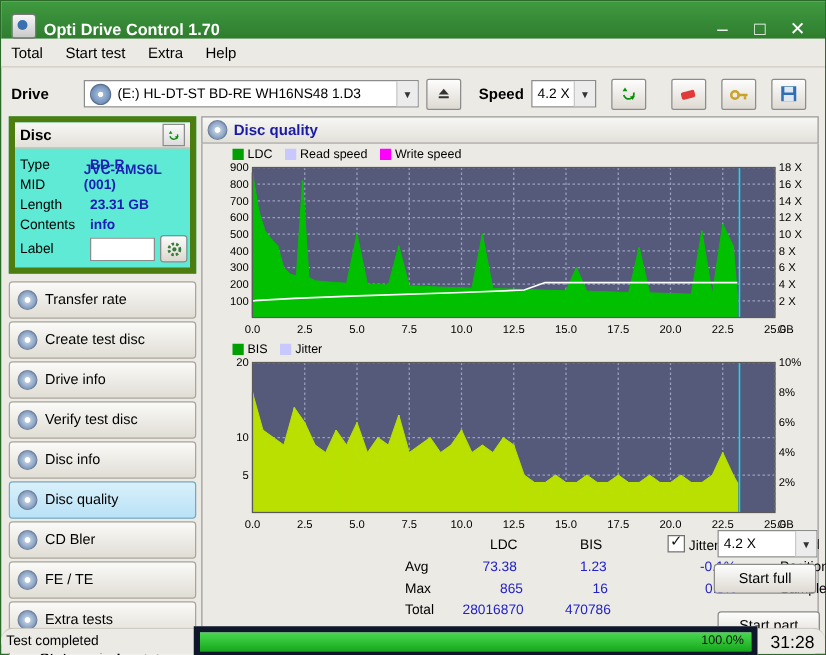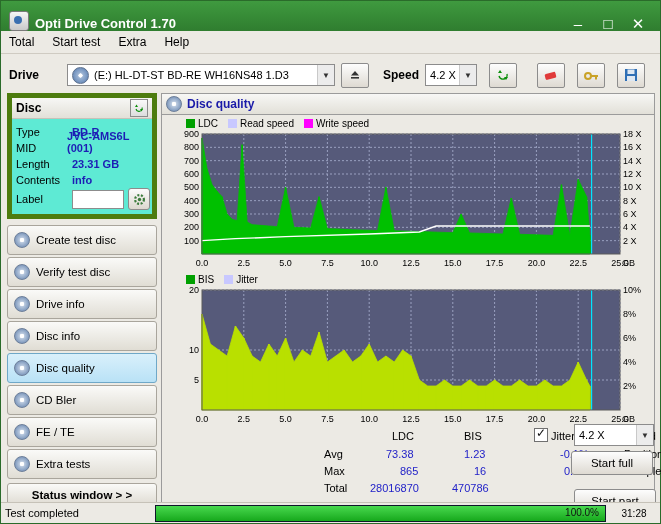--- a/index.html
+++ b/index.html
@@ -52,26 +52,26 @@
   .sw{width:9px;height:9px;display:inline-block;}
   .legend .item{display:flex;align-items:center;gap:3px;margin-right:6px;}
   
   .stats{position:relative;margin-top:2px;height:74px;font-size:11px;}
   .stats .col{position:absolute;}
   .val{color:#2222c8;}
   .chk{width:12px;height:12px;border:1px solid #707070;background:#fff;display:inline-block;position:relative;vertical-align:-2px;}
   .chk:after{content:"✓";position:absolute;left:1px;top:-3px;font-size:12px;color:#111;}
   .sbtn{height:22px;background:linear-gradient(#fdfdfd,#dedad2);border:1px solid #8c8c8c;border-radius:3px;display:flex;align-items:center;justify-content:center;font-size:11.5px;}
   
-  .statusbar{position:absolute;left:0;bottom:0;width:659px;height:20px;display:flex;align-items:center;background:#eceae4;border-top:1px solid #c6c2b8;}
+  .statusbar{position:absolute;left:0;bottom:0;width:659px;height:20px;display:flex;align-items:center;background:#eceae4;border-top:1px solid #c6c2b8;border-radius:10px;}
   .statusbar .txt{width:148px;padding-left:4px;font-size:11px;}
-  .pbar{flex:1;height:15px;margin:0 2px;background:#e8e8e8;border:1px solid #0f172a;position:relative;}
+  .pbar{flex:1;height:15px;margin:0 2px;background:#e8e8e8;border:5px solid #0f172a;position:relative;}
   .pbar .fill{position:absolute;left:0;top:0;bottom:0;width:100%;background:linear-gradient(#49d94f,#16a81c);}
   .pbar .ptxt{position:absolute;right:6px;top:0;line-height:13px;font-size:10px;color:#111;}
-  .clock{width:52px;text-align:center;font-size:10px;}
+  .clock{width:52px;text-align:center;font-size:14px;}
   svg{display:block;}
 </style>
 </head>
 <body>
 
 <div class="win">
 
   <div class="titlebar">
     <div class="ico"></div>
     <div class="t">Opti Drive Control 1.70</div>
@@ -173,29 +173,33 @@
                 <circle cx="6.5" cy="6.5" r="1.7" fill="#3b7b3b"></circle>
               </svg>
           </div>
         </div>
       </div>
     </div>
 
     <div class="navlist">
       <div class="nav">
           <span class="ni"></span>
+          <span>Transfer rate</span>
+        </div>
+      <div class="nav">
+          <span class="ni"></span>
           <span>Create test disc</span>
         </div>
       <div class="nav">
           <span class="ni"></span>
+          <span>Drive info</span>
+        </div>
+      <div class="nav">
+          <span class="ni"></span>
           <span>Verify test disc</span>
-        </div>
-      <div class="nav">
-          <span class="ni"></span>
-          <span>Drive info</span>
         </div>
       <div class="nav">
           <span class="ni"></span>
           <span>Disc info</span>
         </div>
       <div class="nav sel">
           <span class="ni"></span>
           <span>Disc quality</span>
         </div>
       <div class="nav">

